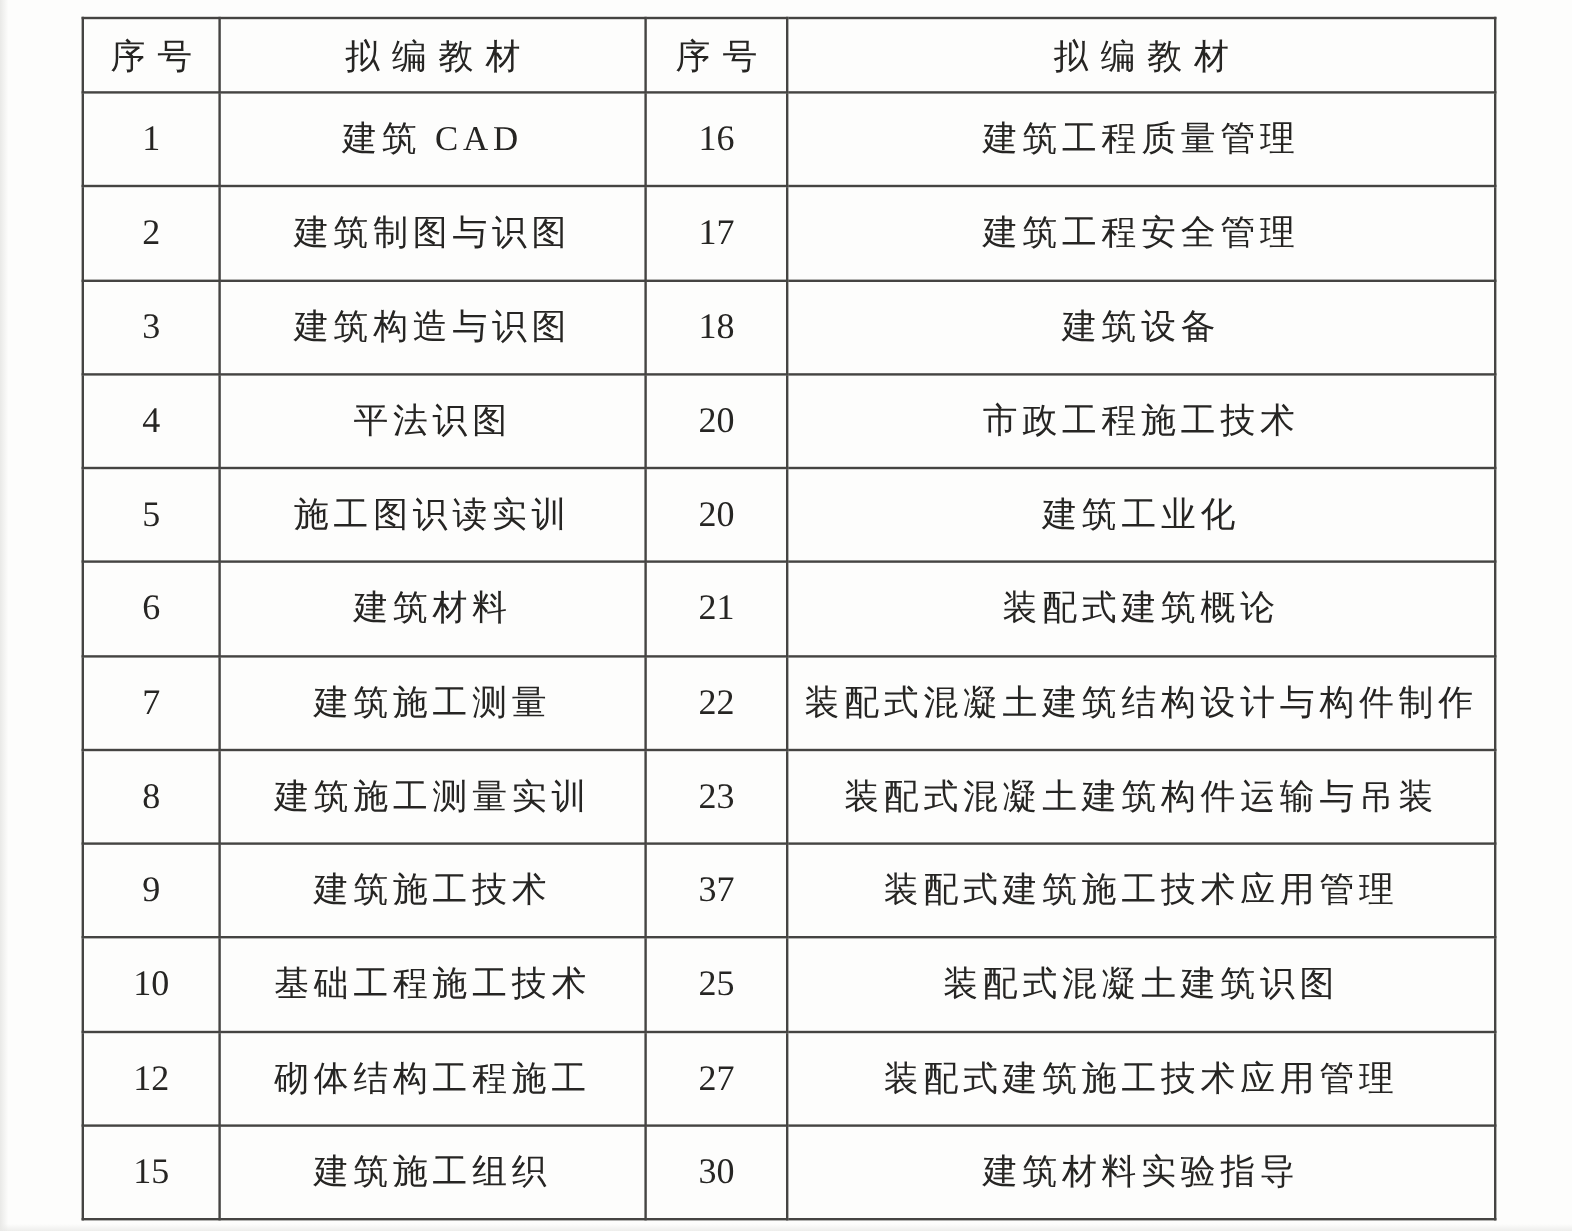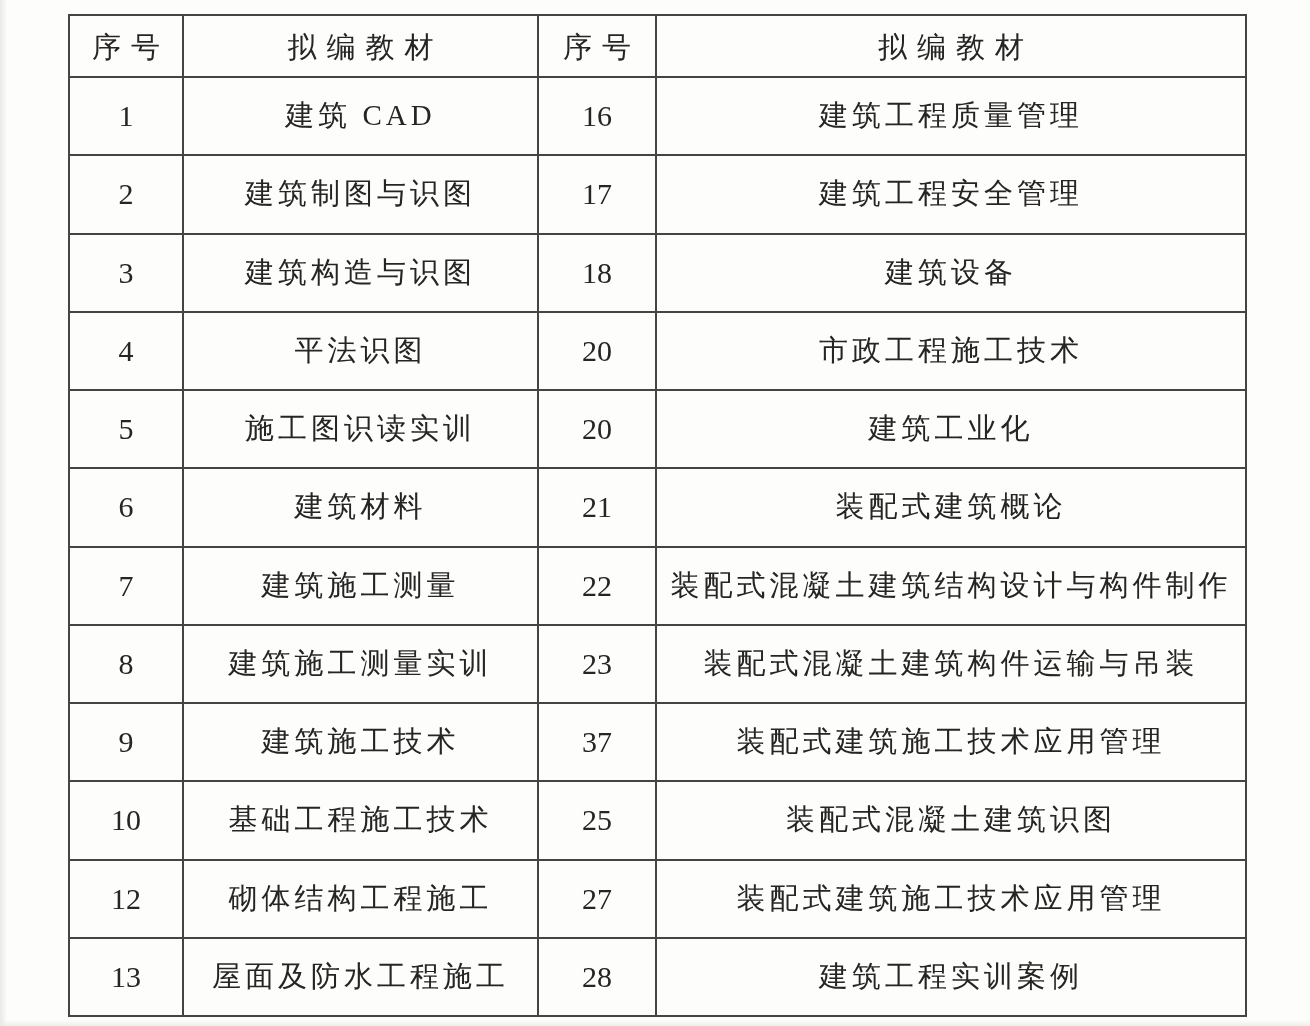--- a/index.html
+++ b/index.html
@@ -145,20 +145,20 @@
           <td class="num-cell">25</td>
           <td class="title-cell">装配式混凝土建筑识图</td>
         </tr>
         <tr>
           <td class="num-cell">12</td>
           <td class="title-cell">砌体结构工程施工</td>
           <td class="num-cell">27</td>
           <td class="title-cell">装配式建筑施工技术应用管理</td>
         </tr>
         <tr>
-          <td class="num-cell">13</td>
-          <td class="title-cell">屋面及防水工程施工</td>
-          <td class="num-cell">28</td>
-          <td class="title-cell">建筑工程实训案例</td>
+          <td class="num-cell">15</td>
+          <td class="title-cell">建筑施工组织</td>
+          <td class="num-cell">30</td>
+          <td class="title-cell">建筑材料实验指导</td>
         </tr>
       </tbody>
   </table>
 </div>
 
 </body></html>

